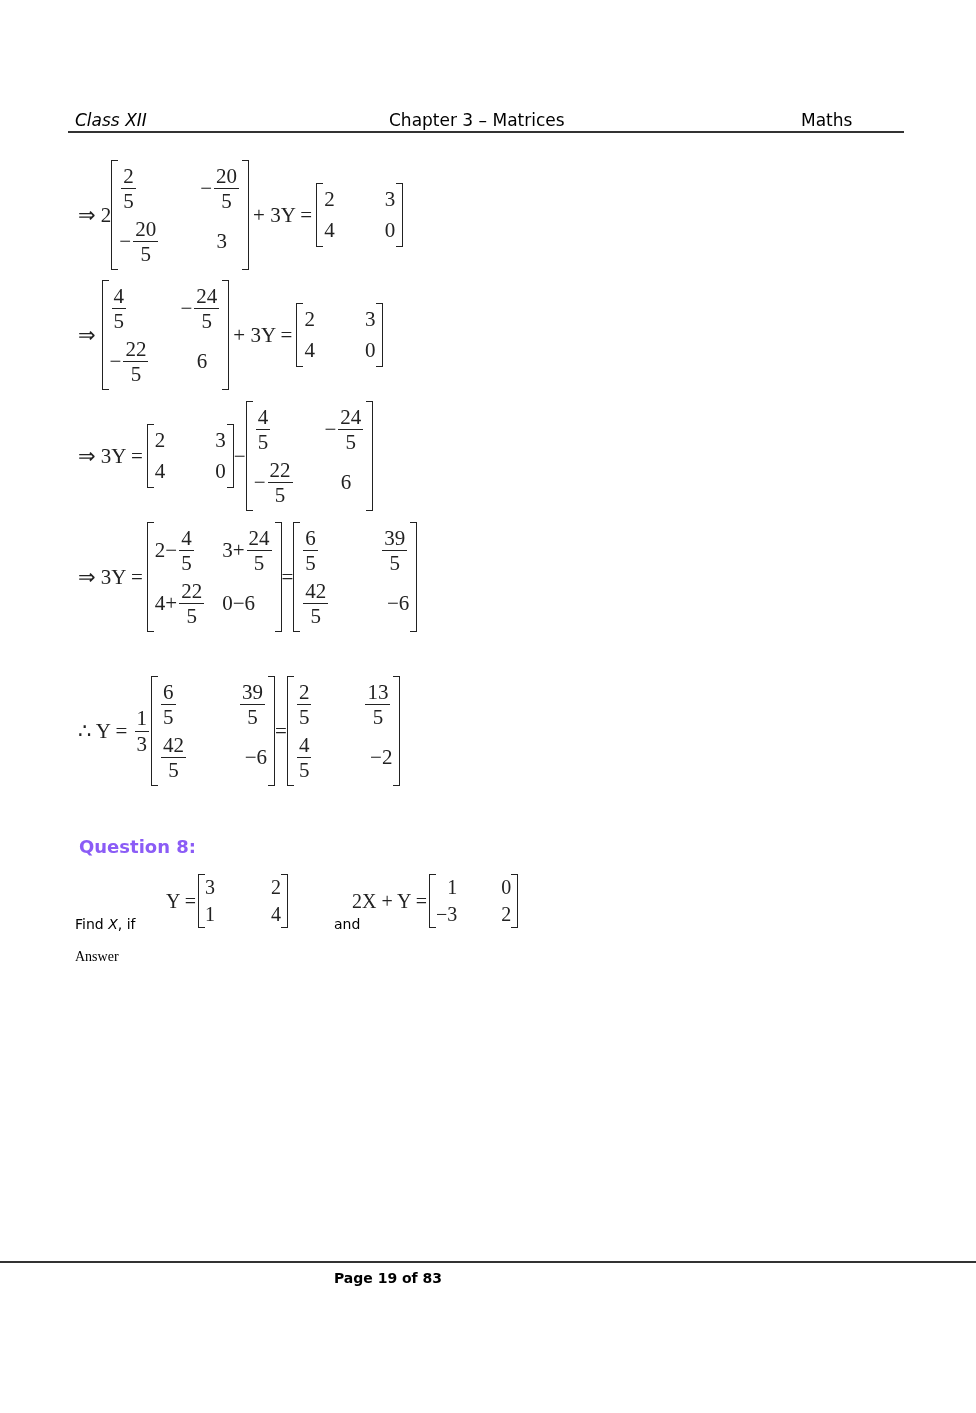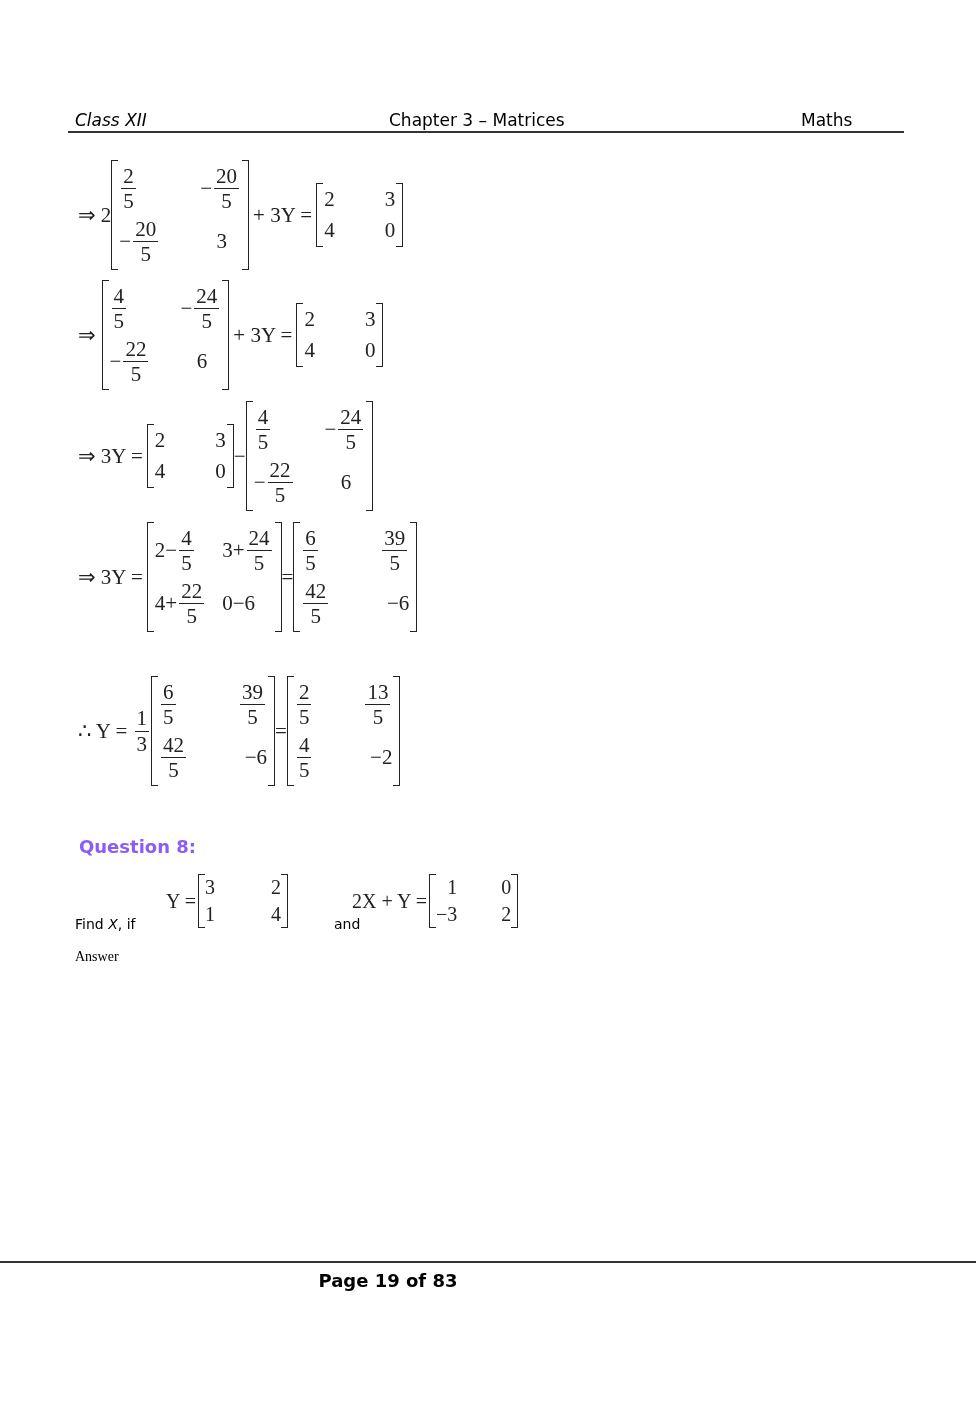--- a/index.html
+++ b/index.html
@@ -14,21 +14,21 @@
   .mat::before { left: 0; border-right: none; }
   .mat::after { right: 0; border-left: none; }
   .cell { display: flex; align-items: center; justify-content: flex-start; }
   .cell.r { justify-content: flex-end; }
   .frac { display: inline-flex; flex-direction: column; align-items: center; line-height: 1.15; margin: 0 2px; }
   .frac .num { border-bottom: 1.3px solid #222; padding: 0 2px; }
   .frac .den { padding: 0 2px; }
   .q-title { position: absolute; left: 79px; top: 836px; font-size: 18px; font-weight: bold; color: #8b5cf6; }
   .text { position: absolute; font-size: 14px; text-align: center; }
   .foot-rule { position: absolute; left: 0; width: 976px; top: 1261px; border-top: 2px solid #333; }
-  .foot { position: absolute; top: 1270px; left: 0; width: 776px; text-align: center; font-size: 18px; font-weight: bold; }
+  .foot { position: absolute; top: 1270px; left: 0; width: 776px; text-align: center; font-size: 14px; font-weight: bold; }
 </style>
 </head>
 <body>
 
 <div class="hdr sans" style="left:75px;font-style:italic;">Class XII</div>
 <div class="hdr sans" style="left:389px;">Chapter 3 – Matrices</div>
 <div class="hdr sans" style="left:801px;">Maths</div>
 <div class="hdr-rule"></div>
 
 <div class="eq" style="left:78px; top:160px; height:110px;">

